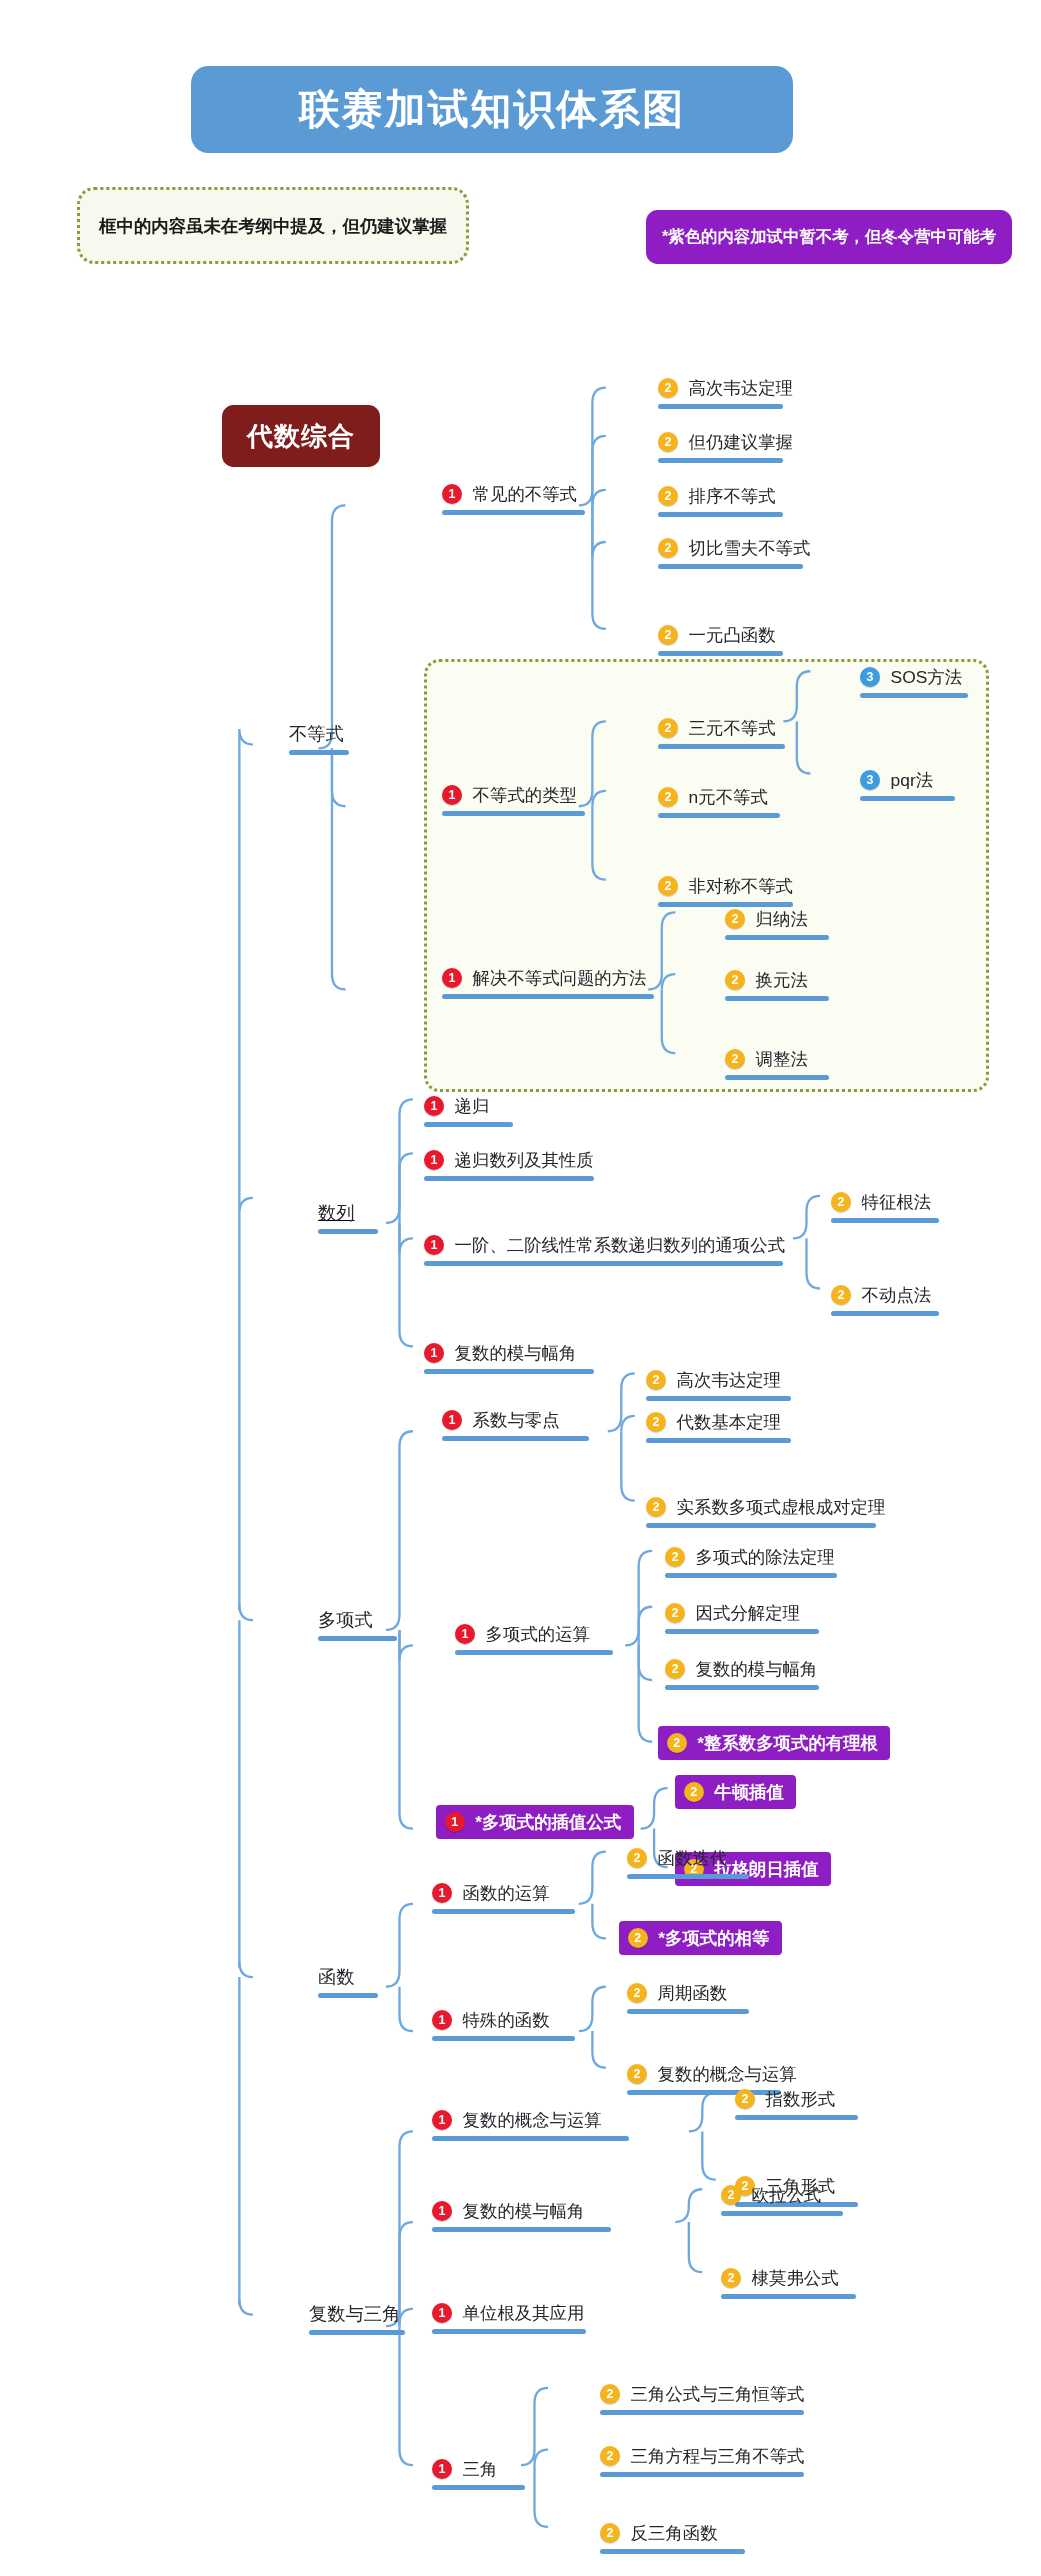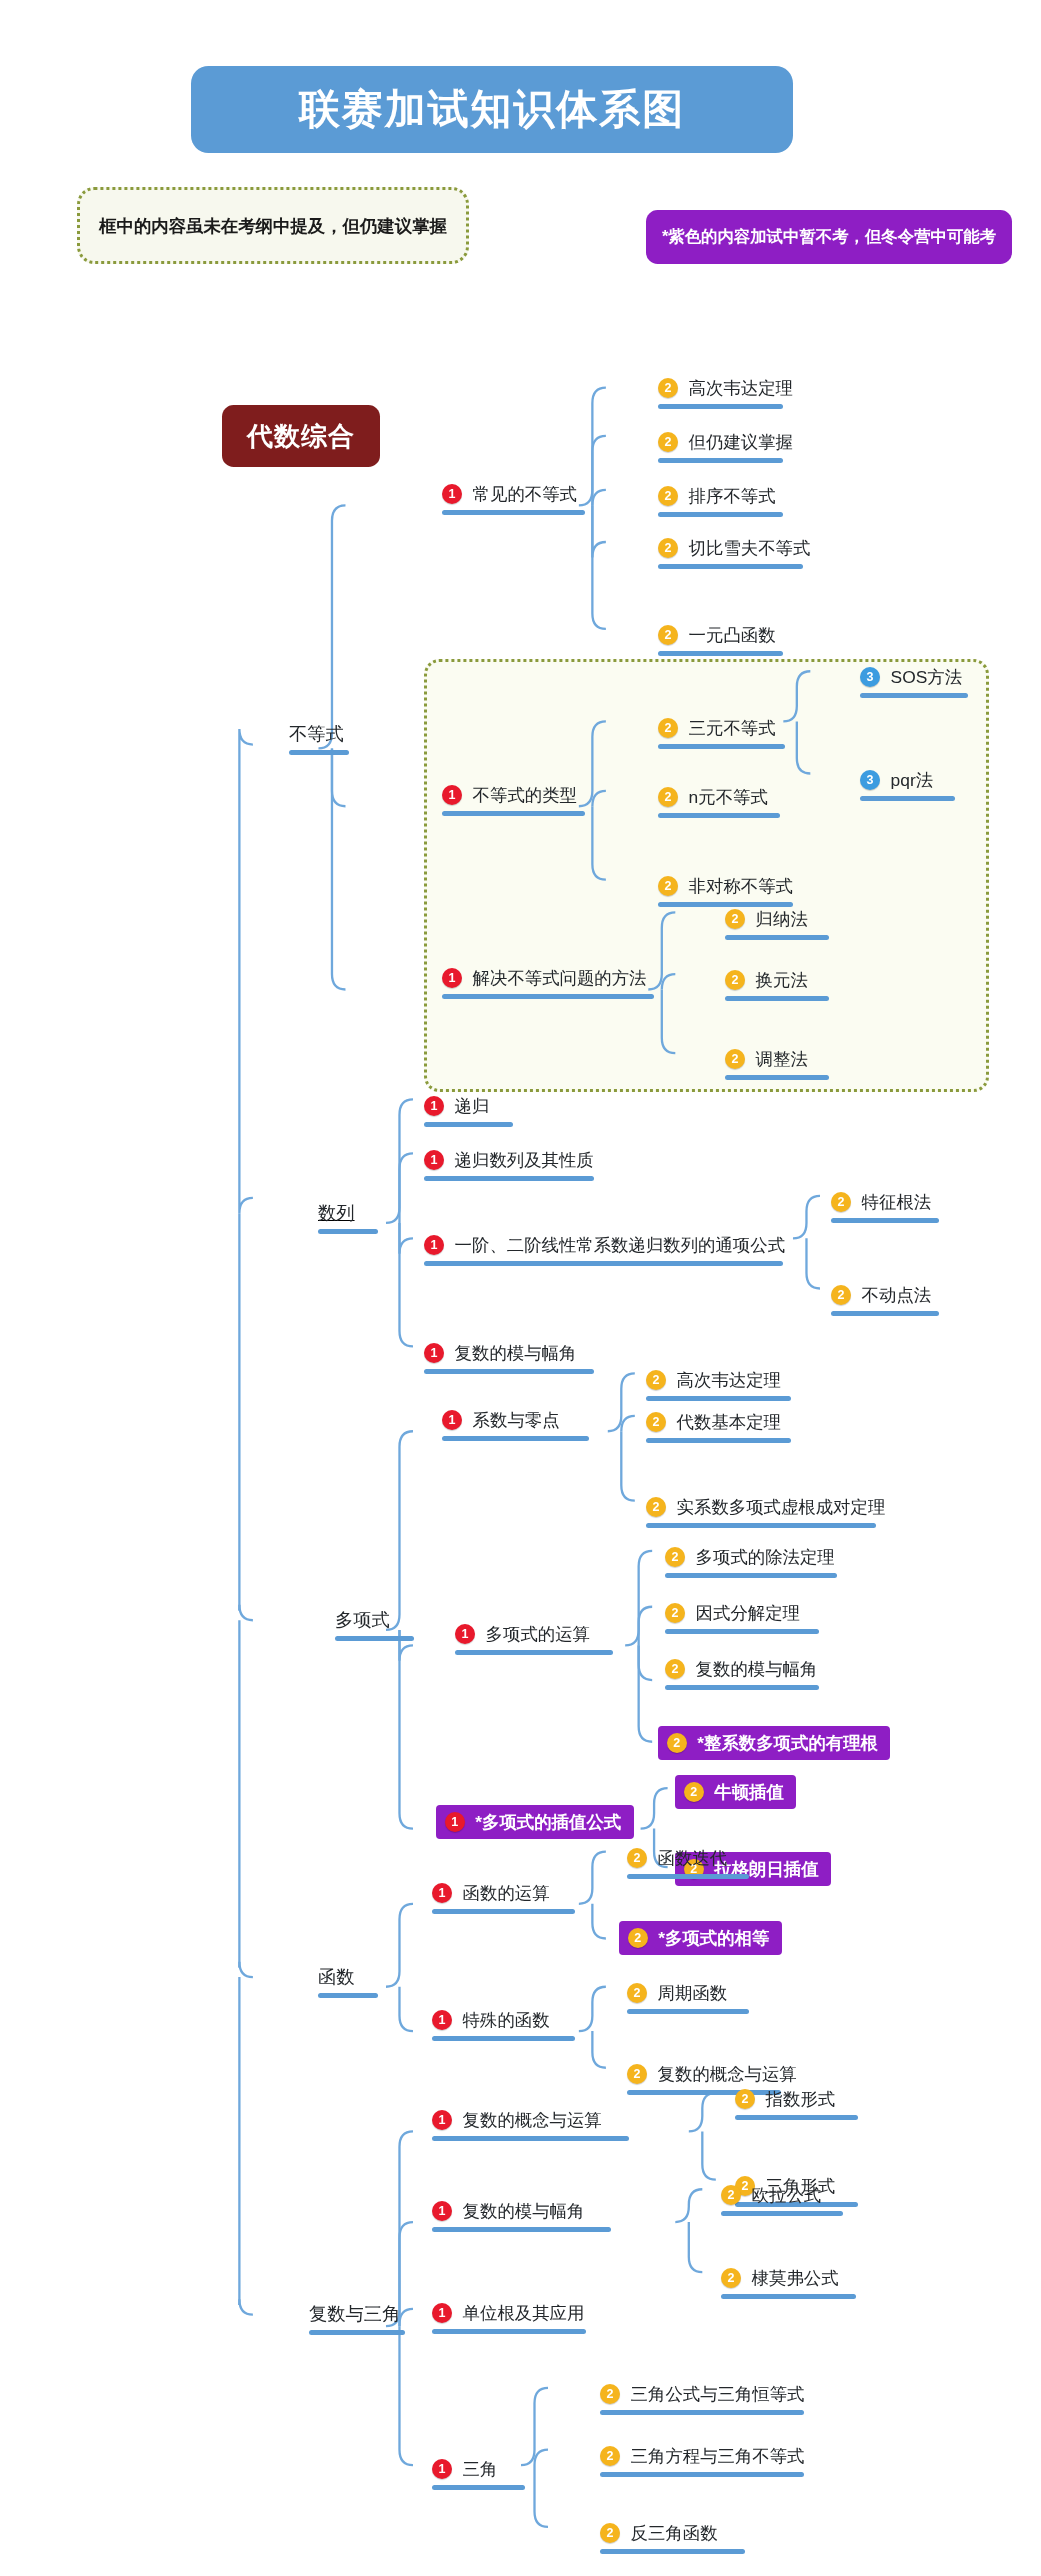--- a/index.html
+++ b/index.html
@@ -175,21 +175,21 @@
 <div class="node lvl0" style="left:289px;top:721px;">
   <span class="lbl">不等式</span>
   <span class="ul" style="width:60px;"></span>
 </div>
 
 <div class="node lvl0" style="left:318px;top:1200px;text-decoration:underline;">
   <span class="lbl">数列</span>
   <span class="ul" style="width:60px;"></span>
 </div>
 
-<div class="node lvl0" style="left:335px;top:1607px;">
+<div class="node lvl0" style="left:318px;top:1607px;">
   <span class="lbl">多项式</span>
   <span class="ul" style="width:79px;"></span>
 </div>
 
 <div class="node lvl0" style="left:318px;top:1964px;">
   <span class="lbl">函数</span>
   <span class="ul" style="width:60px;"></span>
 </div>
 
 <div class="node lvl0" style="left:309px;top:2301px;">

